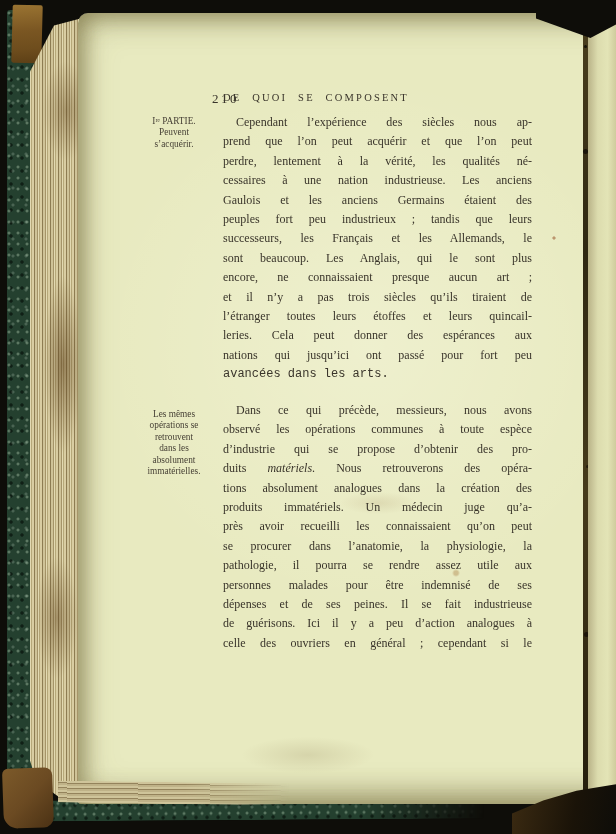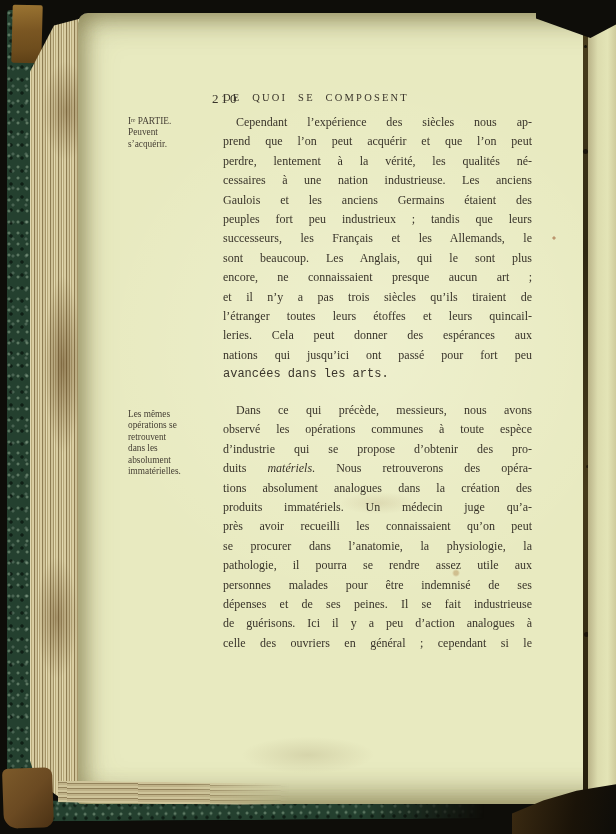--- a/index.html
+++ b/index.html
@@ -78,21 +78,21 @@
   .running-title{position:absolute;left:145px;top:79px;width:309px;text-align:left;
     font-size:10.5px;letter-spacing:2.2px;word-spacing:6px;}
   .para{position:absolute;left:145px;width:309px;font-size:12px;}
   .para .ln{line-height:19.4px;height:19.4px;overflow:hidden;
     text-align:justify;text-align-last:justify;}
   .para .ln.last-short{text-align-last:left;font-family:Liberation Mono, monospace;}
   .para .ln:first-child{text-indent:13px;}
   .para .ln i{font-style:italic;}
   #para1{top:100px;} #para2{top:388px;font-family:Liberation Serif, serif;}
   .sidenote{position:absolute;left:50px;width:92px;font-size:9.3px;color:#474136;
-    text-align:left;}
+    text-align:center;}
   .sidenote .ln{line-height:11.4px;}
   #sidenote1{top:103px;} #sidenote2{top:396px;}
 </style>
 </head>
 <body>
 
 <div class="scene">
   <div class="cover-left marble"></div>
   <div class="tape"></div>
   <div class="edge-stack"></div>

